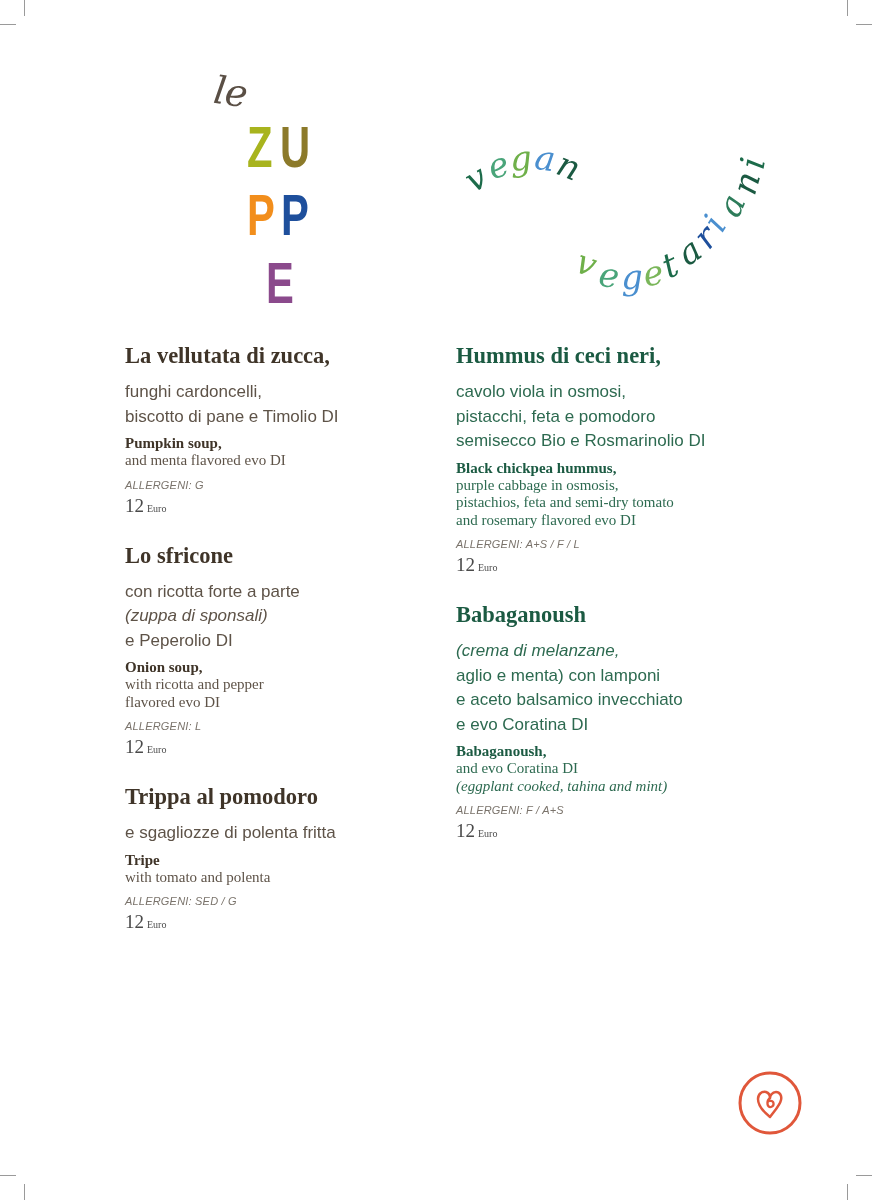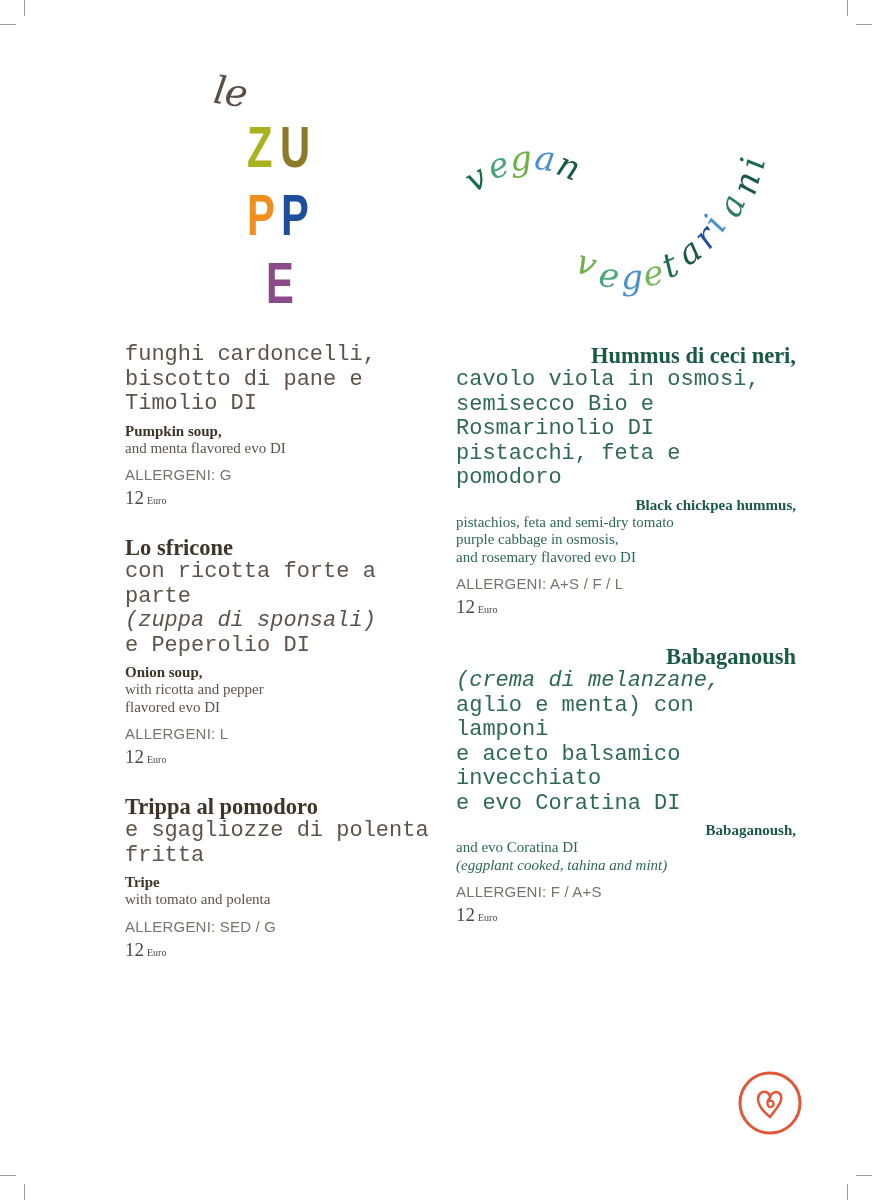--- a/index.html
+++ b/index.html
@@ -5,31 +5,31 @@
   html, body { margin:0; padding:0; background:#ffffff; }
   body { width:872px; height:1200px; position:relative; overflow:hidden; font-family:"DejaVu Serif", serif; }
   .crop { position:absolute; background:#9a9a9a; }
   .title-le { position:absolute; left:214px; top:70px; font-family:"DejaVu Serif", serif; font-style:italic; font-size:38px; color:#5a4f45; transform:rotate(8deg); letter-spacing:-1px; }
   .zup { position:absolute; font-family:"Liberation Sans", sans-serif; font-weight:bold; font-size:58px; line-height:58px; transform:scaleX(0.72); transform-origin:left top; }
   .curve-word { position:absolute; font-family:"DejaVu Serif", serif; font-style:italic; font-size:34px; }
   .curve-word span { position:absolute; display:inline-block; }
   .col { position:absolute; }
   .dish { margin-bottom:0; }
   .dish-title { font-family:"Liberation Serif", serif; font-weight:bold; font-size:22.5px; line-height:25px; }
-  .dish-desc { font-family:Liberation Mono, monospace; font-size:22px; line-height:24.5px; }
+  .dish-desc { font-family:Liberation Sans, sans-serif; font-size:17px; line-height:24.5px;margin-top:12px; }
   .en-title { font-family:"Liberation Serif", serif; font-weight:bold; font-size:15px; line-height:17px; margin-top:6px; }
   .en-desc { font-family:"Liberation Serif", serif; font-size:15px; line-height:17.5px; }
-  .allergens { font-family:"Liberation Sans", sans-serif; font-size:15px; letter-spacing:0.2px; margin-top:9px; color:#7a736b; }
+  .allergens { font-family:"Liberation Sans", sans-serif; font-size:11px; letter-spacing:0.2px; margin-top:9px; color:#7a736b;font-style:italic; }
   .price { margin-top:4px; font-family:"Liberation Serif", serif; }
   .price .num { font-size:19px; }
   .price .cur { font-size:10px; margin-left:3px; }
   .left { color:#4b3f33; }
   .left .dish-desc, .left .en-desc { color:#5e5348; }
   .left .dish-title, .left .en-title { color:#3f3428; }
-  .right .dish-title, .right .en-title { color:#1b5a42;text-align:right; }
+  .right .dish-title, .right .en-title { color:#1b5a42; }
   .right .dish-desc, .right .en-desc { color:#2d6a50; }
   .right .price { color:#4a4a4a; }
   .left .price { color:#4a4a4a; }
   .logo { position:absolute; left:738px; top:1071px; width:64px; height:64px; }
 </style>
 </head>
 <body>
 
 <div class="crop" style="left:24px;top:0;width:1px;height:16px;"></div>
 <div class="crop" style="left:0;top:24px;width:16px;height:1px;"></div>
@@ -65,20 +65,21 @@
   <span style="left:122px;top:52px;color:#1e4f9c;transform:rotate(-48deg);">r</span>
   <span style="left:134px;top:38px;color:#4a8fcf;transform:rotate(-58deg);">i</span>
   <span style="left:146px;top:20px;color:#2d7c5a;transform:rotate(-66deg);">a</span>
   <span style="left:160px;top:-2px;color:#1b5a42;transform:rotate(-74deg);">n</span>
   <span style="left:172px;top:-22px;color:#1c6b4a;transform:rotate(-80deg);">i</span>
 </div>
 
 <div class="col left" style="left:125px;top:343px;width:310px;">
 
   <div class="dish">
+    <div class="dish-title">La vellutata di zucca,</div>
     <div class="dish-desc">
       <div>funghi cardoncelli,</div>
       <div>biscotto di pane e Timolio DI</div>
     </div>
     <div class="en-title">Pumpkin soup,</div>
     <div class="en-desc">
       <div>and menta flavored evo DI</div>
     </div>
     <div class="allergens">ALLERGENI: G</div>
     <div class="price">
@@ -119,27 +120,27 @@
     </div>
   </div>
 </div>
 
 <div class="col right" style="left:456px;top:343px;width:340px;">
 
   <div class="dish">
     <div class="dish-title">Hummus di ceci neri,</div>
     <div class="dish-desc">
       <div>cavolo viola in osmosi,</div>
+      <div>pistacchi, feta e pomodoro</div>
       <div>semisecco Bio e Rosmarinolio DI</div>
-      <div>pistacchi, feta e pomodoro</div>
     </div>
     <div class="en-title">Black chickpea hummus,</div>
     <div class="en-desc">
+      <div>purple cabbage in osmosis,</div>
       <div>pistachios, feta and semi-dry tomato</div>
-      <div>purple cabbage in osmosis,</div>
       <div>and rosemary flavored evo DI</div>
     </div>
     <div class="allergens">ALLERGENI: A+S / F / L</div>
     <div class="price">
       <span class="num">12</span><span class="cur">Euro</span>
     </div>
   </div>
 
   <div class="dish" style="margin-top:26px;">
     <div class="dish-title">Babaganoush</div>

